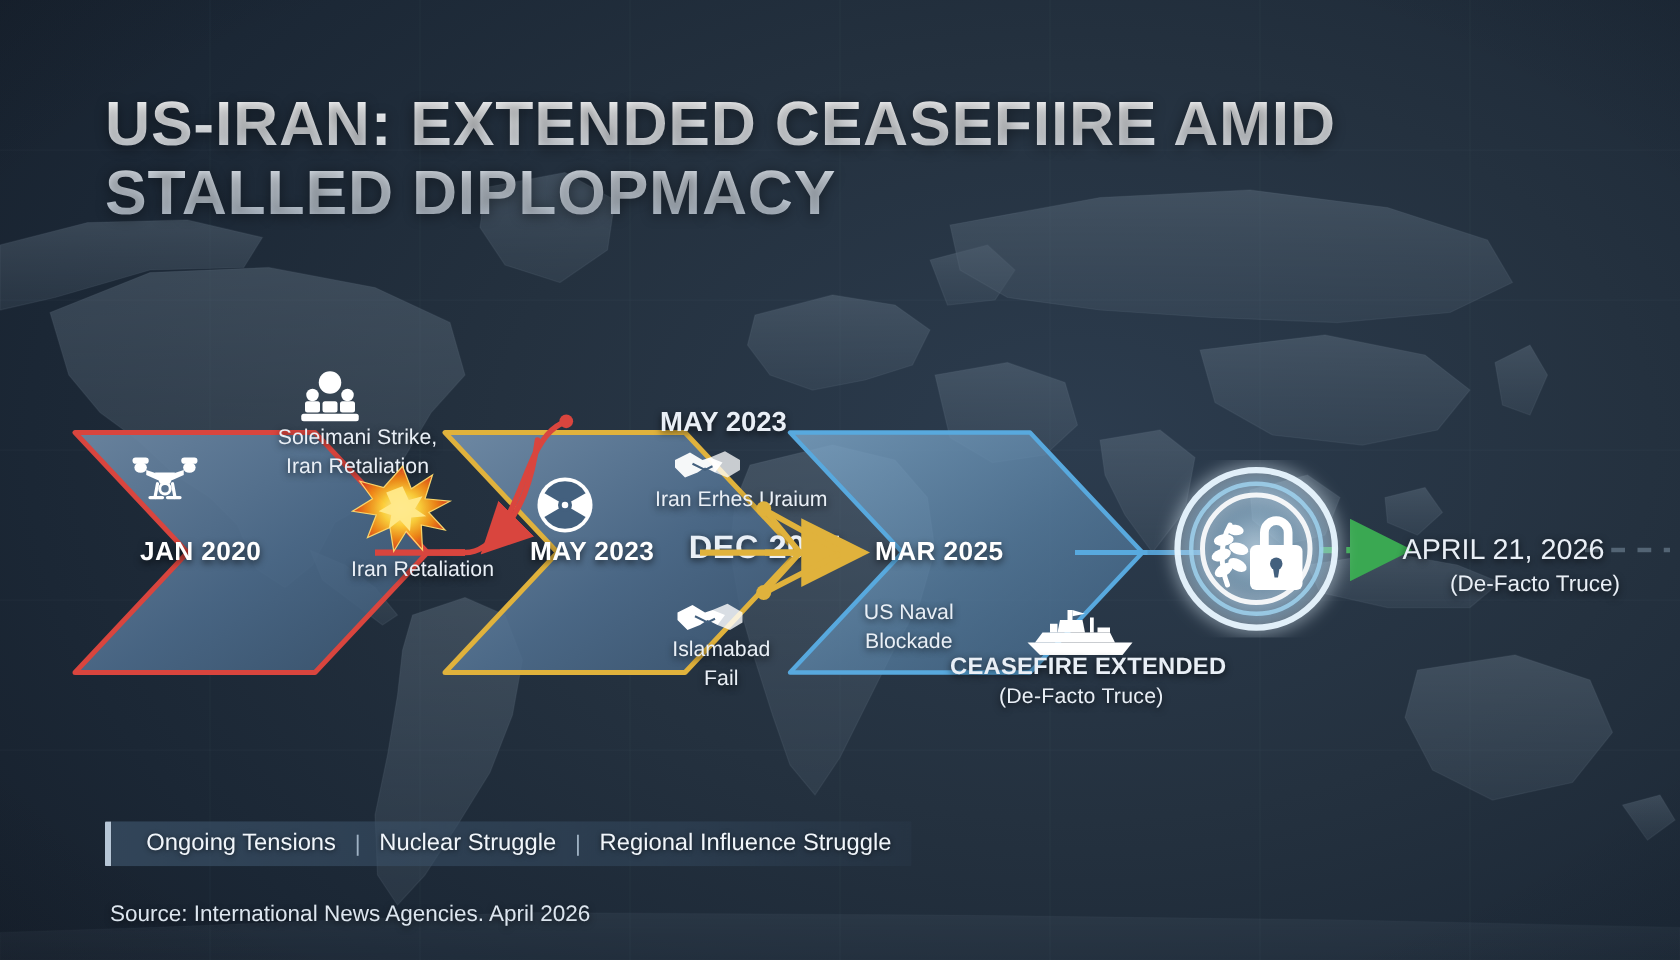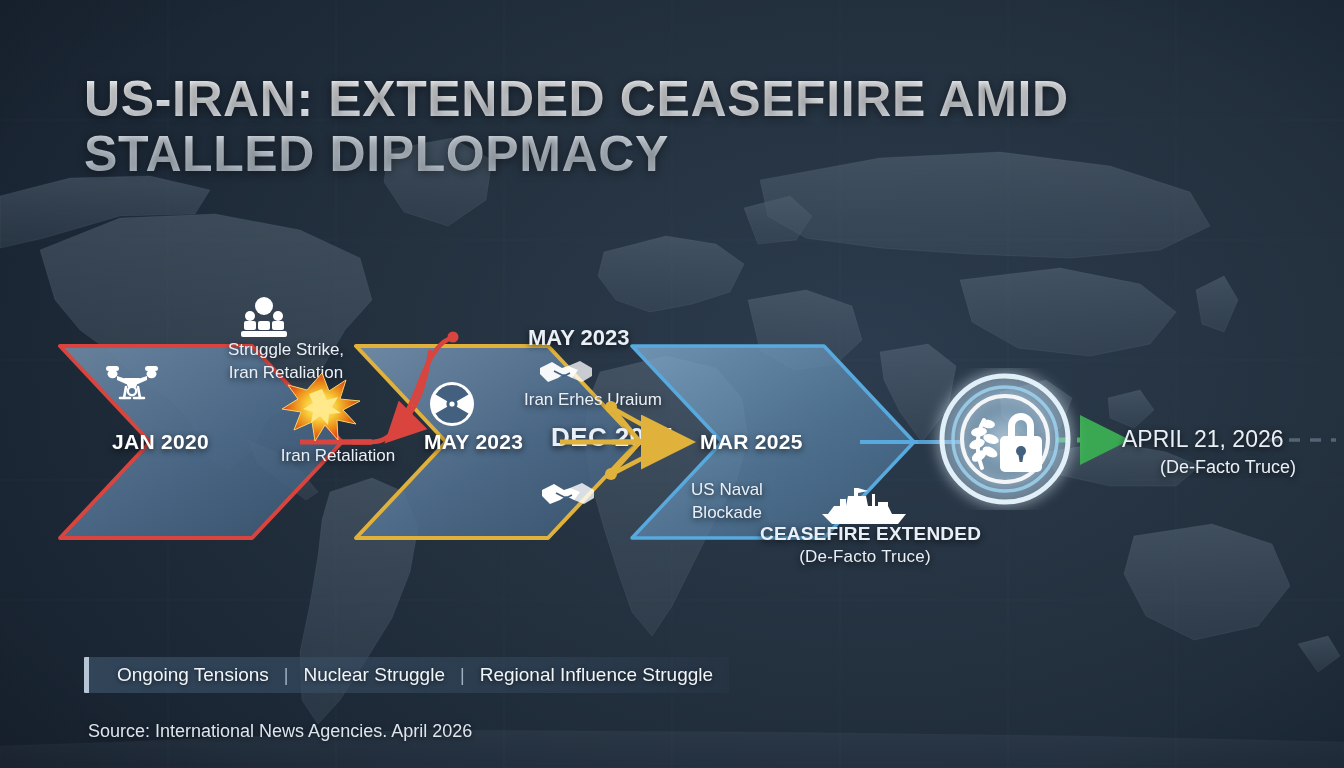--- a/index.html
+++ b/index.html
@@ -186,21 +186,21 @@
       <circle cx="12" cy="22" r="5"></circle>
       <circle cx="40" cy="22" r="5"></circle>
       <rect x="6" y="27" width="12" height="9" rx="2"></rect>
       <rect x="20" y="27" width="12" height="9" rx="2"></rect>
       <rect x="34" y="27" width="12" height="9" rx="2"></rect>
       <rect x="3" y="37" width="46" height="6" rx="2"></rect>
     </svg>
   </div>
 
   <div class="lbl center" style="left:196px;top:338px;width:180px;">
-    <div>Struggle Strike,</div>
+    <div>Soleimani Strike,</div>
     <div>Iran Retaliation</div>
   </div>
 
   <div class="lbl center" style="left:248px;top:444px;width:180px;">
     <div>Iran Retaliation</div>
   </div>
 
   <div class="chev" style="left:352px;top:342px;">
     <svg width="290" height="200" viewBox="0 0 290 200">
       <defs>
@@ -244,20 +244,24 @@
   <div class="lbl" style="left:524px;top:388px;">Iran Erhes Uraium</div>
 
   <div class="lbl huge" style="left:551px;top:426px;">DEC 2024</div>
 
   <div class="ico" style="left:540px;top:478px;">
     <svg width="56" height="34" viewBox="0 0 56 34" fill="#ffffff">
       <path d="M2 12 L14 6 L24 12 L30 10 L40 14 L34 22 L26 18 L20 22 L10 26 L2 18 Z"></path>
       <path d="M30 10 L42 5 L54 12 L54 20 L44 26 L34 22 Z" opacity=".8"></path>
       <path d="M16 15 L26 20 L32 17" stroke="#43607e" stroke-width="1.6" fill="none"></path>
     </svg>
+  </div>
+  <div class="lbl center" style="left:516px;top:508px;width:122px;">
+    <div>Islamabad</div>
+    <div>Fail</div>
   </div>
 
   <div class="chev" style="left:628px;top:342px;">
     <svg width="290" height="200" viewBox="0 0 290 200">
       <defs>
         <linearGradient id="cf3" x1="0" y1="0" x2="1" y2="1">
           <stop offset="0%" stop-color="#7fa7c8" stop-opacity=".82"></stop>
           <stop offset="55%" stop-color="#5b84a8" stop-opacity=".72"></stop>
           <stop offset="100%" stop-color="#456c90" stop-opacity=".66"></stop>
         </linearGradient>

